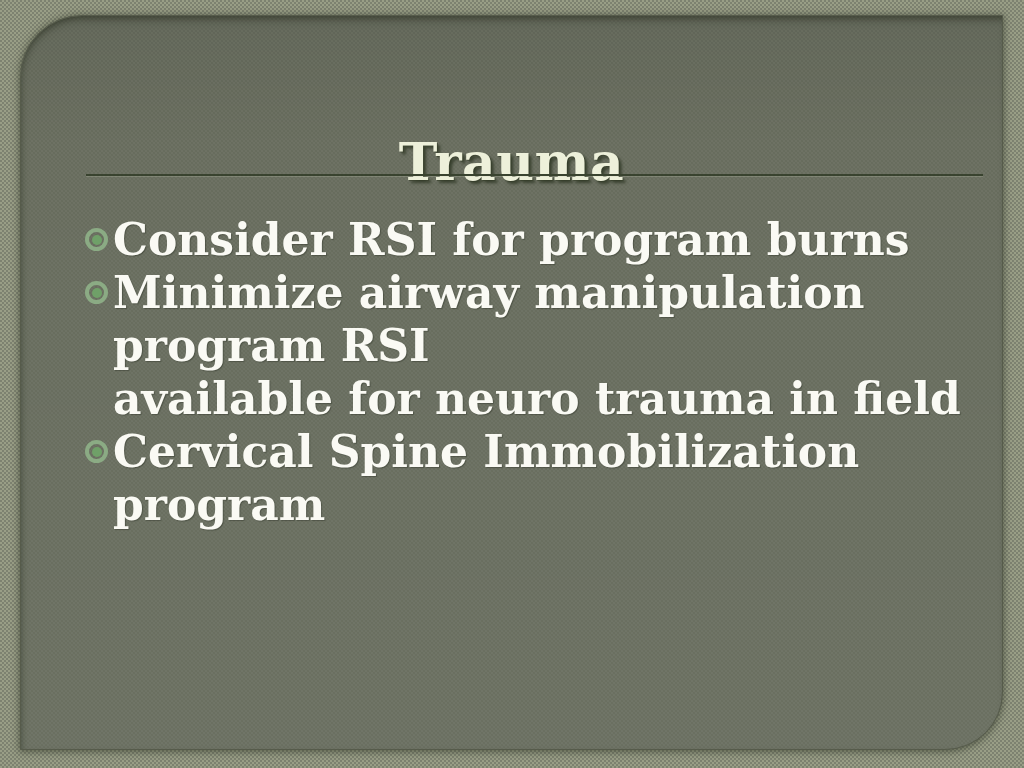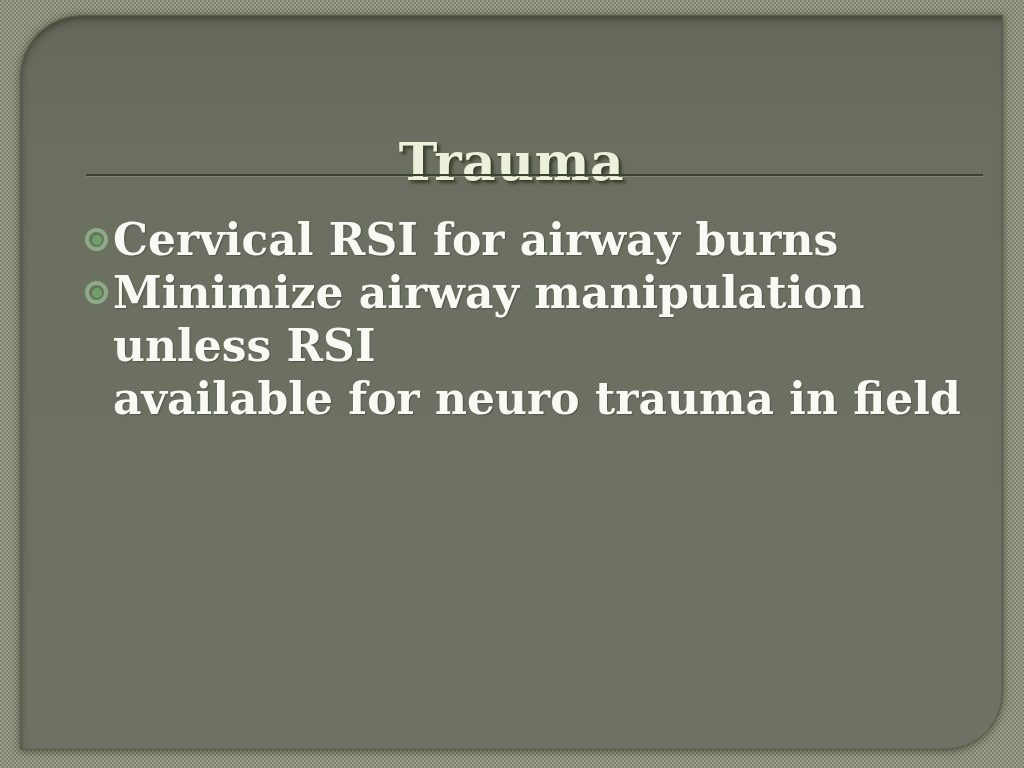--- a/index.html
+++ b/index.html
@@ -116,26 +116,32 @@
   <h1 class="slide-title">Trauma</h1>
 
   <div class="title-divider"></div>
 
   <div class="bullet-list">
 
     <div class="bullet-row">
       <div class="bullet-icon-col">
         <div class="bullet-icon"></div>
       </div>
-      <div class="bullet-text">Cervical RSI for airway burns</div>
+      <div class="bullet-text">Consider RSI for program burns</div>
     </div>
 
     <div class="bullet-row">
       <div class="bullet-icon-col">
         <div class="bullet-icon"></div>
       </div>
-      <div class="bullet-text">Minimize airway manipulation unless RSI
+      <div class="bullet-text">Minimize airway manipulation program RSI
 available for neuro trauma in field</div>
     </div>
 
+    <div class="bullet-row">
+      <div class="bullet-icon-col">
+        <div class="bullet-icon"></div>
+      </div>
+      <div class="bullet-text">Cervical Spine Immobilization program</div>
+    </div>
 
   </div>
 </div>
 
 </body></html>

